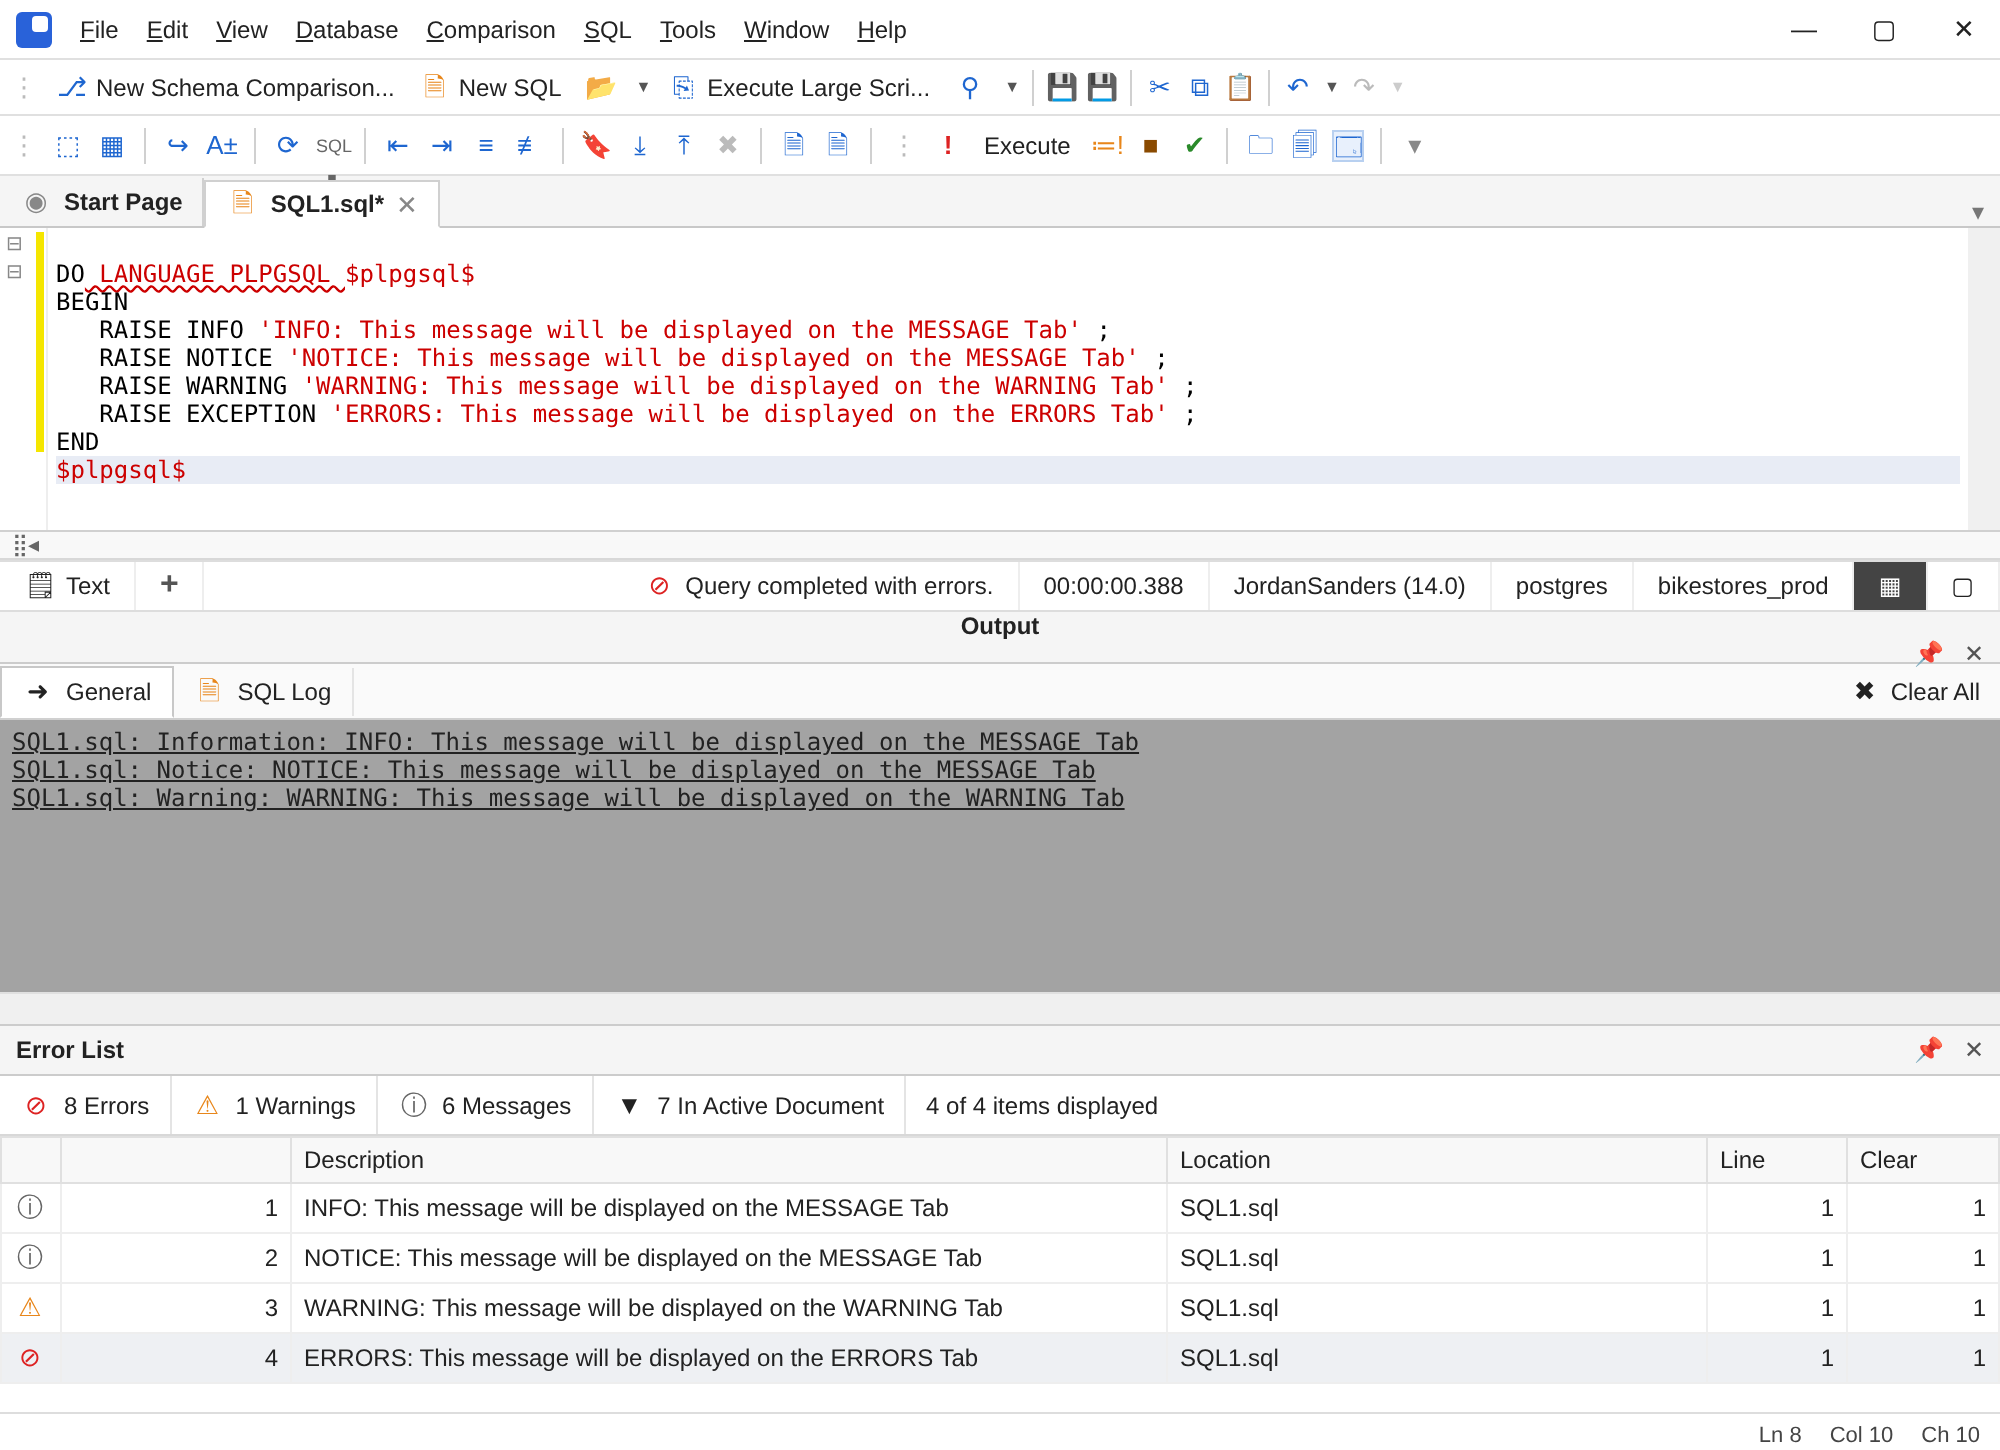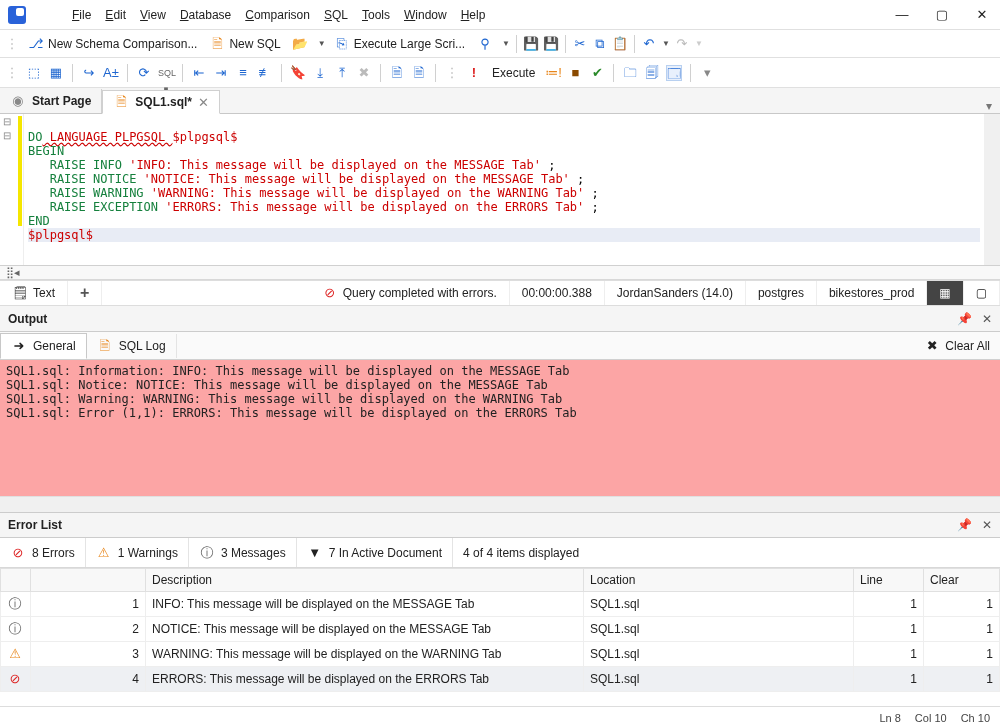--- a/index.html
+++ b/index.html
@@ -1,17 +1,17 @@
 <!DOCTYPE html>
 <html><head>
 <meta charset="utf-8">
 <style>
 * { box-sizing: border-box; margin: 0; padding: 0; }
 body { font-family: "Segoe UI", Tahoma, sans-serif; font-size: 12px; color: #222; width: 1000px; height: 725px; overflow: hidden; background: #fff; }
-.titlebar { height: 30px; display: flex; align-items: center; padding: 0 8px; border-bottom: 1px solid #e0e0e0; gap: 32px; }
+.titlebar { height: 30px; display: flex; align-items: center; padding: 0 8px; border-bottom: 1px solid #e0e0e0; }
 .app-logo { width: 18px; height: 18px; background: #2962d9; border-radius: 3px; margin-right: 8px; position: relative; }
 .app-logo:after { content:""; position:absolute; right:2px; top:2px; width:8px;height:8px; background:#fff; border-radius:2px;}
 .menu { display: flex; gap: 2px; font-size: 12px; }
 .menu-item { padding: 3px 6px; cursor: default; }
 .menu-item u { text-decoration: underline; }
 .win-controls { margin-left: auto; display: flex; gap: 20px; font-size: 13px; }
 .win-controls span { width:20px; text-align:center;}
 .toolbar { height: 28px; display: flex; align-items: center; border-bottom: 1px solid #e0e0e0; padding: 0 4px; gap:4px;}
 .toolbar-row2 { height: 30px; display: flex; align-items: center; border-bottom: 1px solid #e0e0e0; padding: 0 4px; gap:6px;}
 .tbtn { padding: 2px 4px; font-size: 12px; display:flex; align-items:center; gap:4px;}
@@ -25,36 +25,36 @@
 .tabstrip { height: 26px; display:flex; align-items:flex-end; background:#f5f5f5; border-bottom:1px solid #c8c8c8;}
 .doctab { height:24px; padding:0 10px; display:flex; align-items:center; gap:6px; font-size:12px; border-right:1px solid #d0d0d0;}
 .doctab.active { background:#fff; border-top:1px solid #d0d0d0; border-left:1px solid #d0d0d0; border-bottom:1px solid #fff; position:relative; top:1px;}
 .doctab .close { font-size:13px; color:#888;}
 .editor-area { position:relative; height: 152px; background:#fff; display:flex; border-bottom:1px solid #d0d0d0;}
 .gutter { width:24px; background:#fff; border-right:1px solid #eee; position:relative;}
 .gutter .yellow-bar{ position:absolute; left:18px; top:2px; width:4px; height:110px; background:#f5e600;}
 .gutter .collapse { position:absolute; left:3px; font-size:10px; color:#888;}
 .code { font-family: Consolas, monospace; font-size:12px; padding:2px 4px; white-space:pre; flex:1; overflow:hidden;}
 .code .highlight-line{ background:#e8ecf5; display:inline-block; width:100%;}
-.kw{ color:#15803d;}
+.kw{ color:#000000;}
 .str{ color:#cc0000;}
 .txt{ color:#000;}
 .redu{ color:#cc0000; text-decoration: underline wavy #cc0000;}
 .scroll-v{ width:16px; background:#f0f0f0;}
 .handle-row { height:14px; display:flex; align-items:center; background:#f8f8f8; border-bottom:1px solid #d8d8d8; font-size:11px; color:#666;}
 .handle-row .dots{ padding:0 6px;}
 .statusbar { height:26px; border-top:1px solid #ddd; border-bottom:1px solid #ddd; display:flex; align-items:center; font-size:12px;}
 .statusbar .cell{ padding:0 12px; border-right:1px solid #eee; height:100%; display:flex; align-items:center; gap:5px;}
-.output-header { height:26px; background:#f5f5f5; border-bottom:1px solid #ccc; display:flex; align-items:center; padding:0 8px; font-size:12px; font-weight:600;}
+.output-header { height:26px; background:#f5f5f5; border-bottom:1px solid #ccc; display:flex; align-items:center; padding:0 8px; font-size:12px; font-weight:600;flex-direction:column;}
 .output-header .hdr-controls{margin-left:auto; display:flex; gap:10px; color:#555; font-weight:400;}
 .output-tabs { height:28px; display:flex; align-items:center; border-bottom:1px solid #d0d0d0; background:#fafafa;}
 .otab{ padding:4px 10px; display:flex; gap:6px; align-items:center; border-right:1px solid #e4e4e4;}
 .otab.active{ background:#fff; border:1px solid #c8c8c8; border-bottom:1px solid #fff;}
 .clear-all{ margin-left:auto; padding:0 10px; display:flex; gap:5px; align-items:center;}
-.output-body { height:136px; overflow:auto; font-family:Consolas,monospace; font-size:12px; padding:4px 6px; background:#fca5a5;}
+.output-body { height:136px; overflow:auto; font-family:Consolas,monospace; font-size:12px; padding:4px 6px; background:#a3a3a3;text-decoration:underline;}
 .hscroll { height:16px; background:#f0f0f0; border-top:1px solid #e0e0e0;}
 .errorlist-header { height:26px; background:#f5f5f5; border-top:1px solid #ccc; border-bottom:1px solid #ccc; display:flex; align-items:center; padding:0 8px; font-size:12px; font-weight:600;}
 .errorlist-header .hdr-controls{margin-left:auto; display:flex; gap:10px; color:#555; font-weight:400;}
 .error-filters{ height:30px; display:flex; align-items:center; border-bottom:1px solid #d8d8d8;}
 .efilter{ padding:0 10px; display:flex; gap:6px; align-items:center; border-right:1px solid #e4e4e4; height:100%;}
 table.errors { width:100%; border-collapse:collapse; font-size:12px;}
 table.errors th{ background:#f8f8f8; text-align:left; font-weight:400; padding:4px 6px; border:1px solid #e0e0e0;}
 table.errors td{ padding:4px 6px; border:1px solid #eee;}
 table.errors tr.sel{ background:#eef0f3;}
 .footer{ height:22px; border-top:1px solid #ddd; display:flex; align-items:center; justify-content:flex-end; padding:0 10px; gap:14px; font-size:11px; color:#444;}
@@ -230,21 +230,20 @@
     </div>
   <div class="clear-all">
       <span class="icon">✖</span>
       <span>Clear All</span>
     </div>
 </div>
 <div class="output-body">
 <div>SQL1.sql: Information: INFO: This message will be displayed on the MESSAGE Tab</div>
 <div>SQL1.sql: Notice: NOTICE: This message will be displayed on the MESSAGE Tab</div>
 <div>SQL1.sql: Warning: WARNING: This message will be displayed on the WARNING Tab</div>
-<div>SQL1.sql: Error (1,1): ERRORS: This message will be displayed on the ERRORS Tab</div>
 </div>
 <div class="hscroll"></div>
 
 <div class="errorlist-header">
   <span>Error List</span>
   <div class="hdr-controls">
     <span>📌</span>
     <span>✕</span>
   </div>
 </div>
@@ -252,21 +251,21 @@
   <div class="efilter">
       <span class="icon red">⊘</span>
       <span>8 Errors</span>
     </div>
   <div class="efilter">
       <span class="icon orange">⚠</span>
       <span>1 Warnings</span>
     </div>
   <div class="efilter">
       <span class="icon" style="color:#666">ⓘ</span>
-      <span>3 Messages</span>
+      <span>6 Messages</span>
     </div>
   <div class="efilter">
       <span class="icon">▼</span>
       <span>7 In Active Document</span>
     </div>
   <div class="efilter" style="border-right:none;">
       <span>4 of 4 items displayed</span>
     </div>
 </div>
 <table class="errors">

